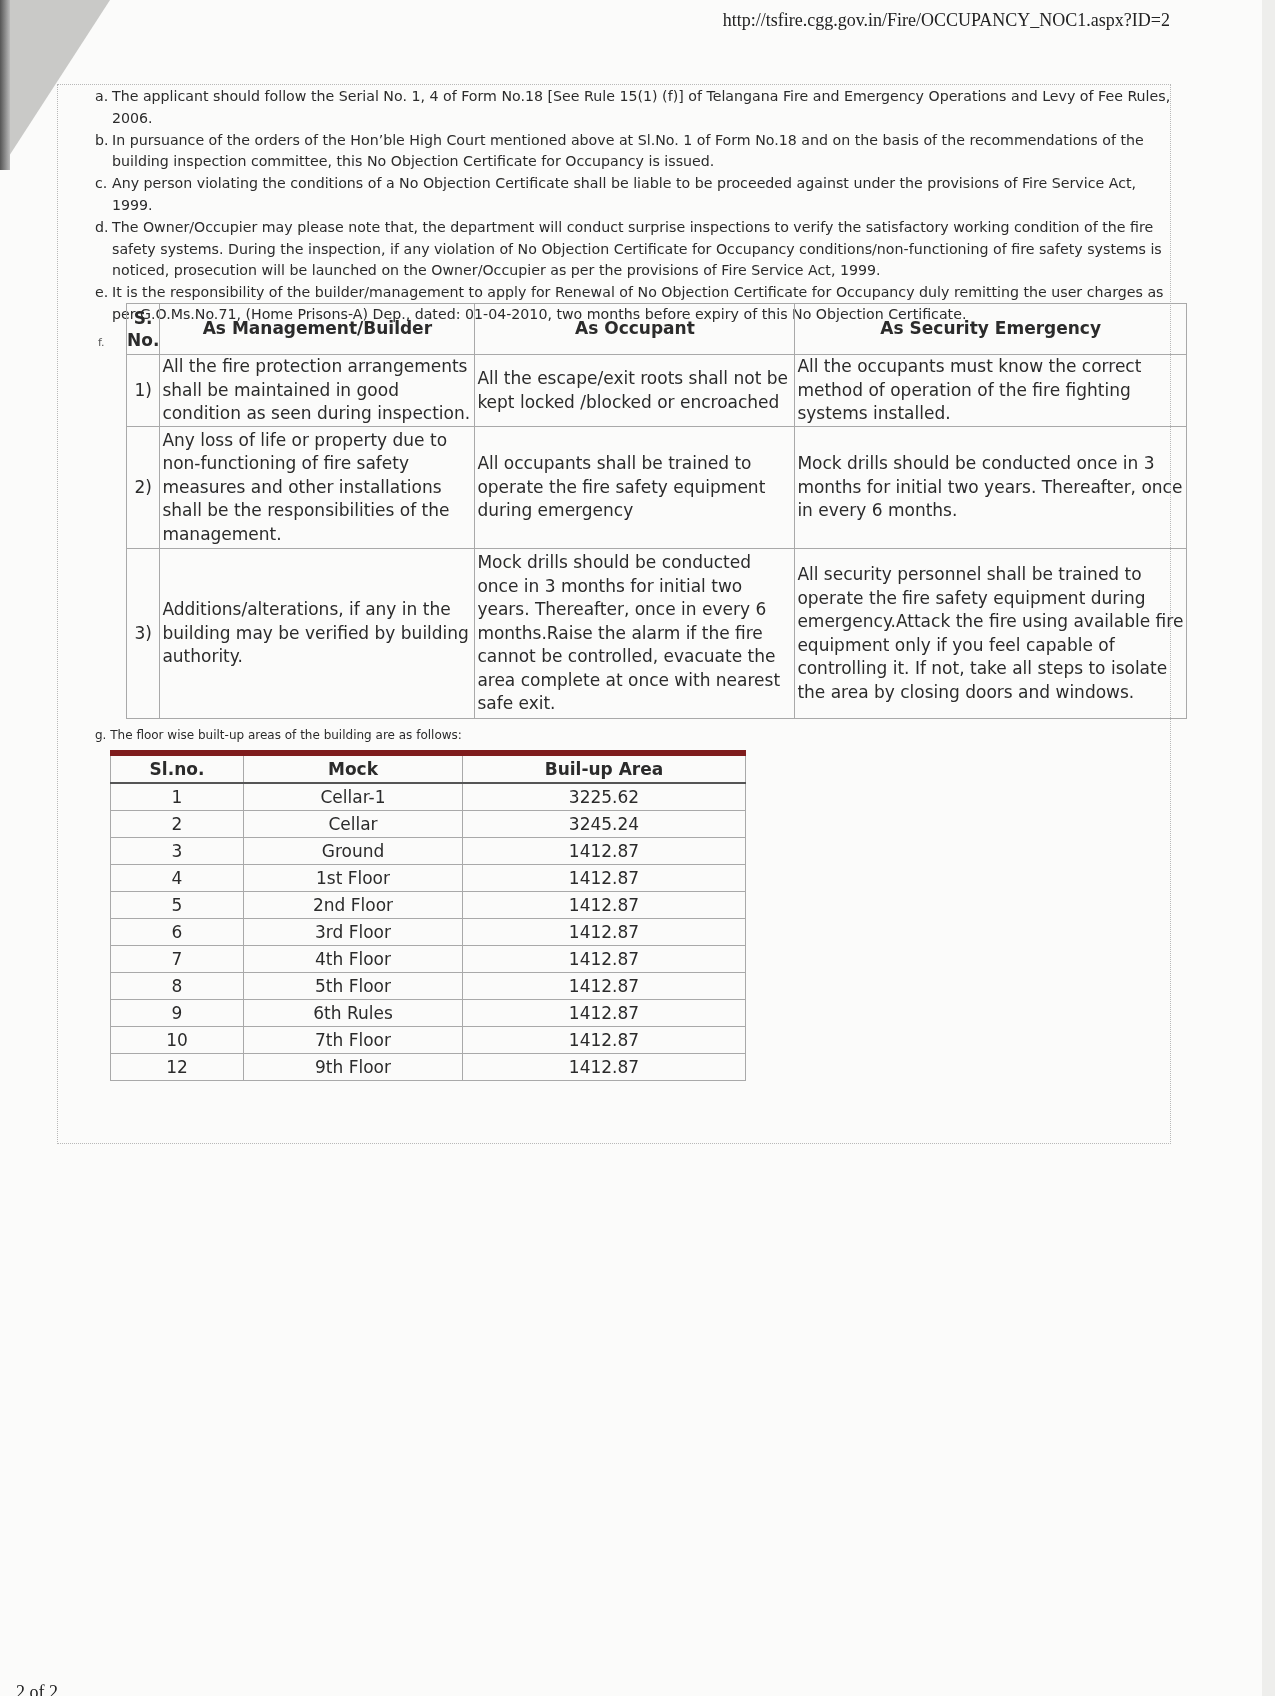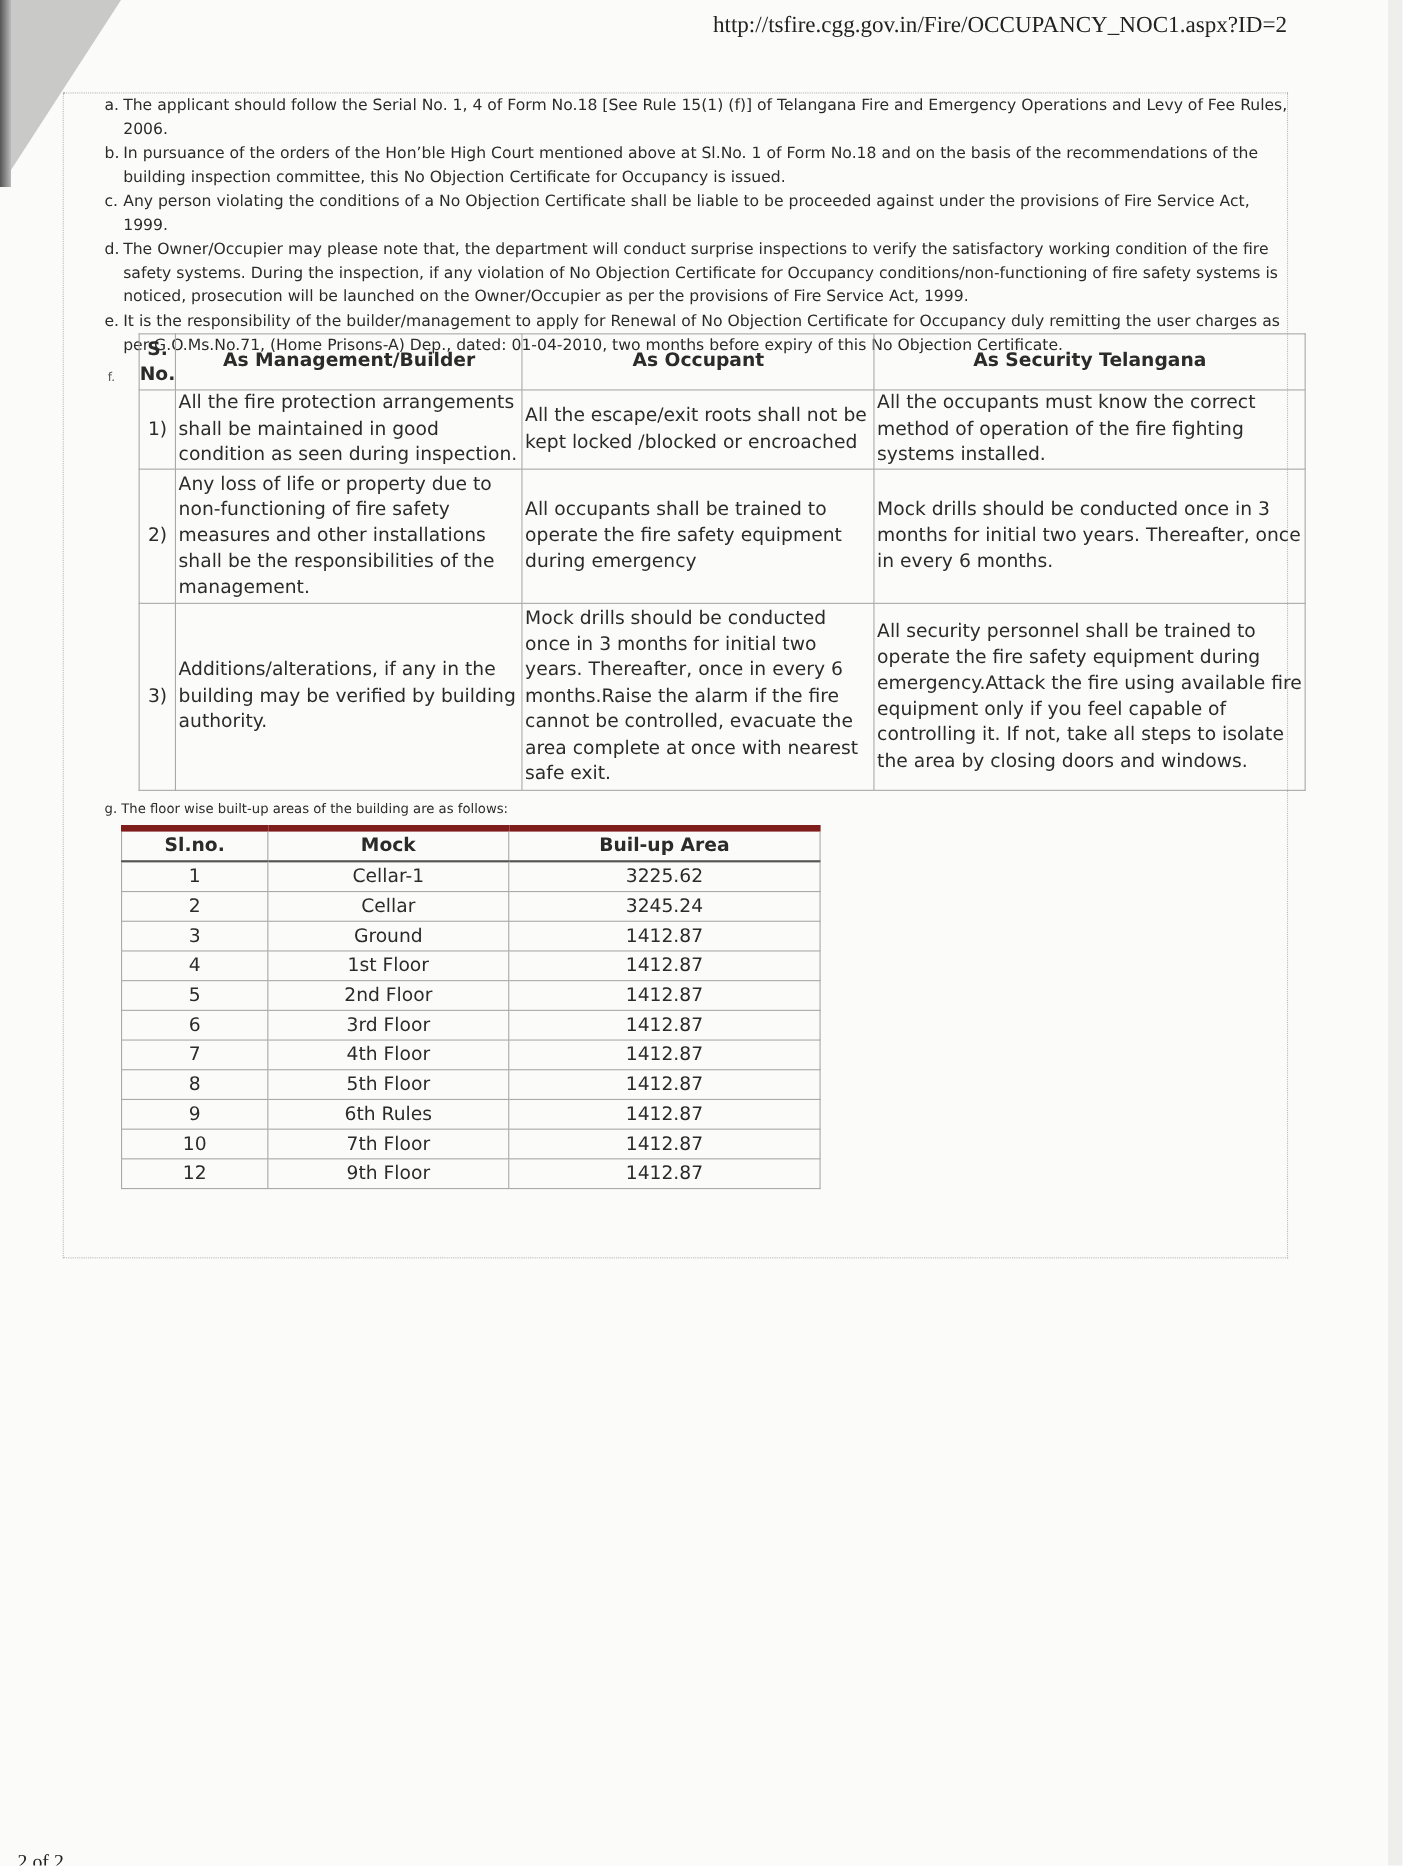--- a/index.html
+++ b/index.html
@@ -21,21 +21,21 @@
       position: absolute; left: 0; top: 0; width: 0; height: 0;
       border-top: 170px solid #c9c9c7;
       border-right: 110px solid transparent;
     }
     .corner-shadow {
       position: absolute; left: 0; top: 0; width: 10px; height: 170px;
       background: linear-gradient(to right, #555, #bbb);
     }
     .url {
       position: absolute; right: 92px; top: 10px;
-      font-family: "Liberation Serif", serif; font-size: 21px; color: #222;
+      font-family: "Liberation Serif", serif; font-size: 18px; color: #222;
     }
     .frame {
       position: absolute; left: 57px; top: 84px; width: 1112px; height: 1058px;
       border: 1px dotted #b8b8b8;
     }
     .notes {
       position: absolute; left: 95px; top: 86px; width: 1080px;
       font-size: 14.2px; line-height: 21.8px;
     }
     .note { display: flex; }
@@ -112,21 +112,21 @@
   </div>
 
   <span class="f-label">f.</span>
 
   <table class="resp-table">
     <thead>
       <tr>
         <th class="sno">S. No.</th>
         <th class="col-mgmt">As Management/Builder</th>
         <th class="col-occ">As Occupant</th>
-        <th>As Security Telangana</th>
+        <th>As Security Emergency</th>
       </tr>
     </thead>
     <tbody>
       <tr style="height:72px">
         <td class="sno">1)</td>
         <td>All the fire protection arrangements shall be maintained in good condition as seen during inspection.</td>
         <td>All the escape/exit roots shall not be kept locked /blocked or encroached</td>
         <td>All the occupants must know the correct method of operation of the fire fighting systems installed.</td>
       </tr>
       <tr style="height:122px">

